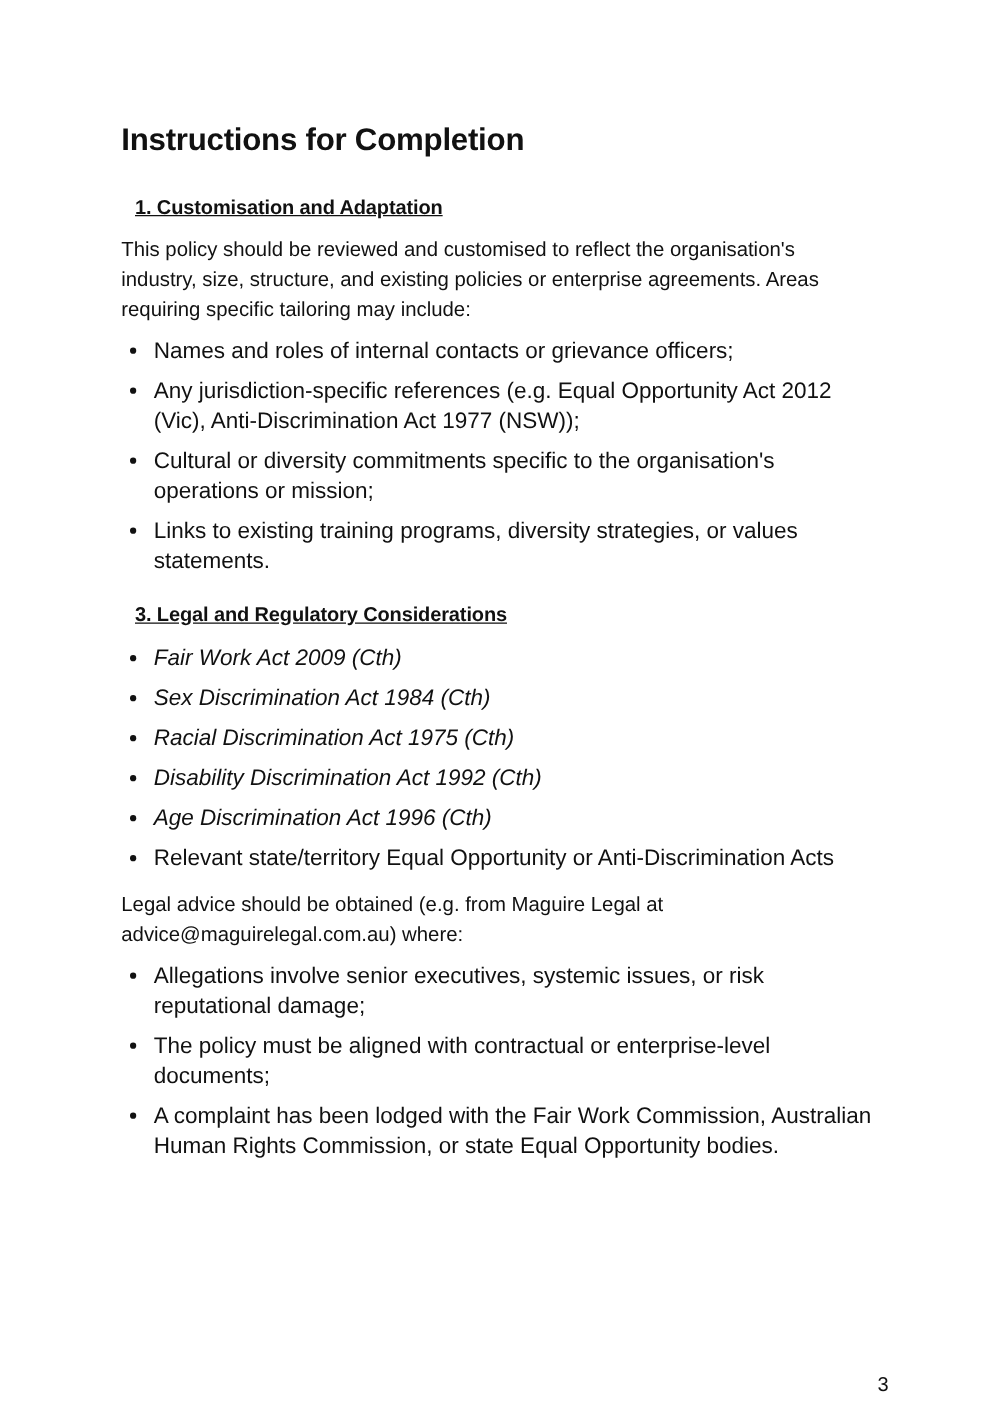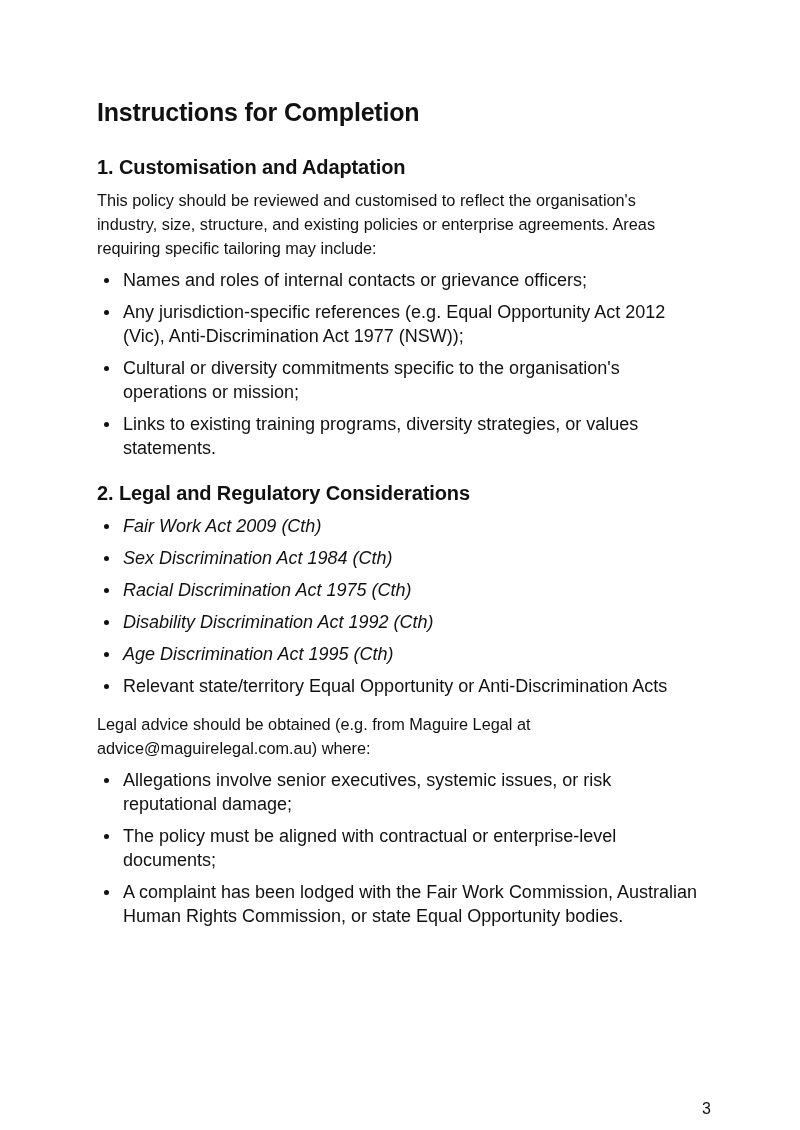--- a/index.html
+++ b/index.html
@@ -22,25 +22,26 @@
     width: 600px;
   }
   h1 {
     font-size: 25px;
     font-weight: 700;
     margin: 0 0 22px 0;
     line-height: 36px;
     letter-spacing: -0.2px;
   }
   h2 {
-    font-size: 20px;
+    font-size: 16px;
     font-weight: 700;
-    margin: 0 0 6px 0;
+    margin: 0 0 6px 11px;
     line-height: 30px;
     letter-spacing: -0.1px;
+    text-decoration: underline;
   }
   p {
     font-size: 16.3px;
     line-height: 24px;
     margin: 0 0 8px 0;
   }
   ul {
     list-style: none;
     margin: 0 0 0 0;
     padding: 0;
@@ -84,27 +85,27 @@
     <p>This policy should be reviewed and customised to reflect the organisation's industry, size, structure, and existing policies or enterprise agreements. Areas requiring specific tailoring may include:</p>
     <ul>
       <li>Names and roles of internal contacts or grievance officers;</li>
       <li>Any jurisdiction-specific references (e.g. Equal Opportunity Act 2012 (Vic), Anti-Discrimination Act 1977 (NSW));</li>
       <li>Cultural or diversity commitments specific to the organisation's operations or mission;</li>
       <li>Links to existing training programs, diversity strategies, or values statements.</li>
     </ul>
   </section>
 
   <section class="section2">
-    <h2>2. Legal and Regulatory Considerations</h2>
+    <h2>3. Legal and Regulatory Considerations</h2>
     <ul>
       <li class="italic"><span>Fair Work Act 2009 (Cth)</span></li>
       <li class="italic"><span>Sex Discrimination Act 1984 (Cth)</span></li>
       <li class="italic"><span>Racial Discrimination Act 1975 (Cth)</span></li>
       <li class="italic"><span>Disability Discrimination Act 1992 (Cth)</span></li>
-      <li class="italic"><span>Age Discrimination Act 1995 (Cth)</span></li>
+      <li class="italic"><span>Age Discrimination Act 1996 (Cth)</span></li>
       <li>Relevant state/territory Equal Opportunity or Anti-Discrimination Acts</li>
     </ul>
     <p class="para-after-list">Legal advice should be obtained (e.g. from Maguire Legal at advice@maguirelegal.com.au) where:</p>
     <ul>
       <li>Allegations involve senior executives, systemic issues, or risk reputational damage;</li>
       <li>The policy must be aligned with contractual or enterprise-level documents;</li>
       <li>A complaint has been lodged with the Fair Work Commission, Australian Human Rights Commission, or state Equal Opportunity bodies.</li>
     </ul>
   </section>
 </div>

